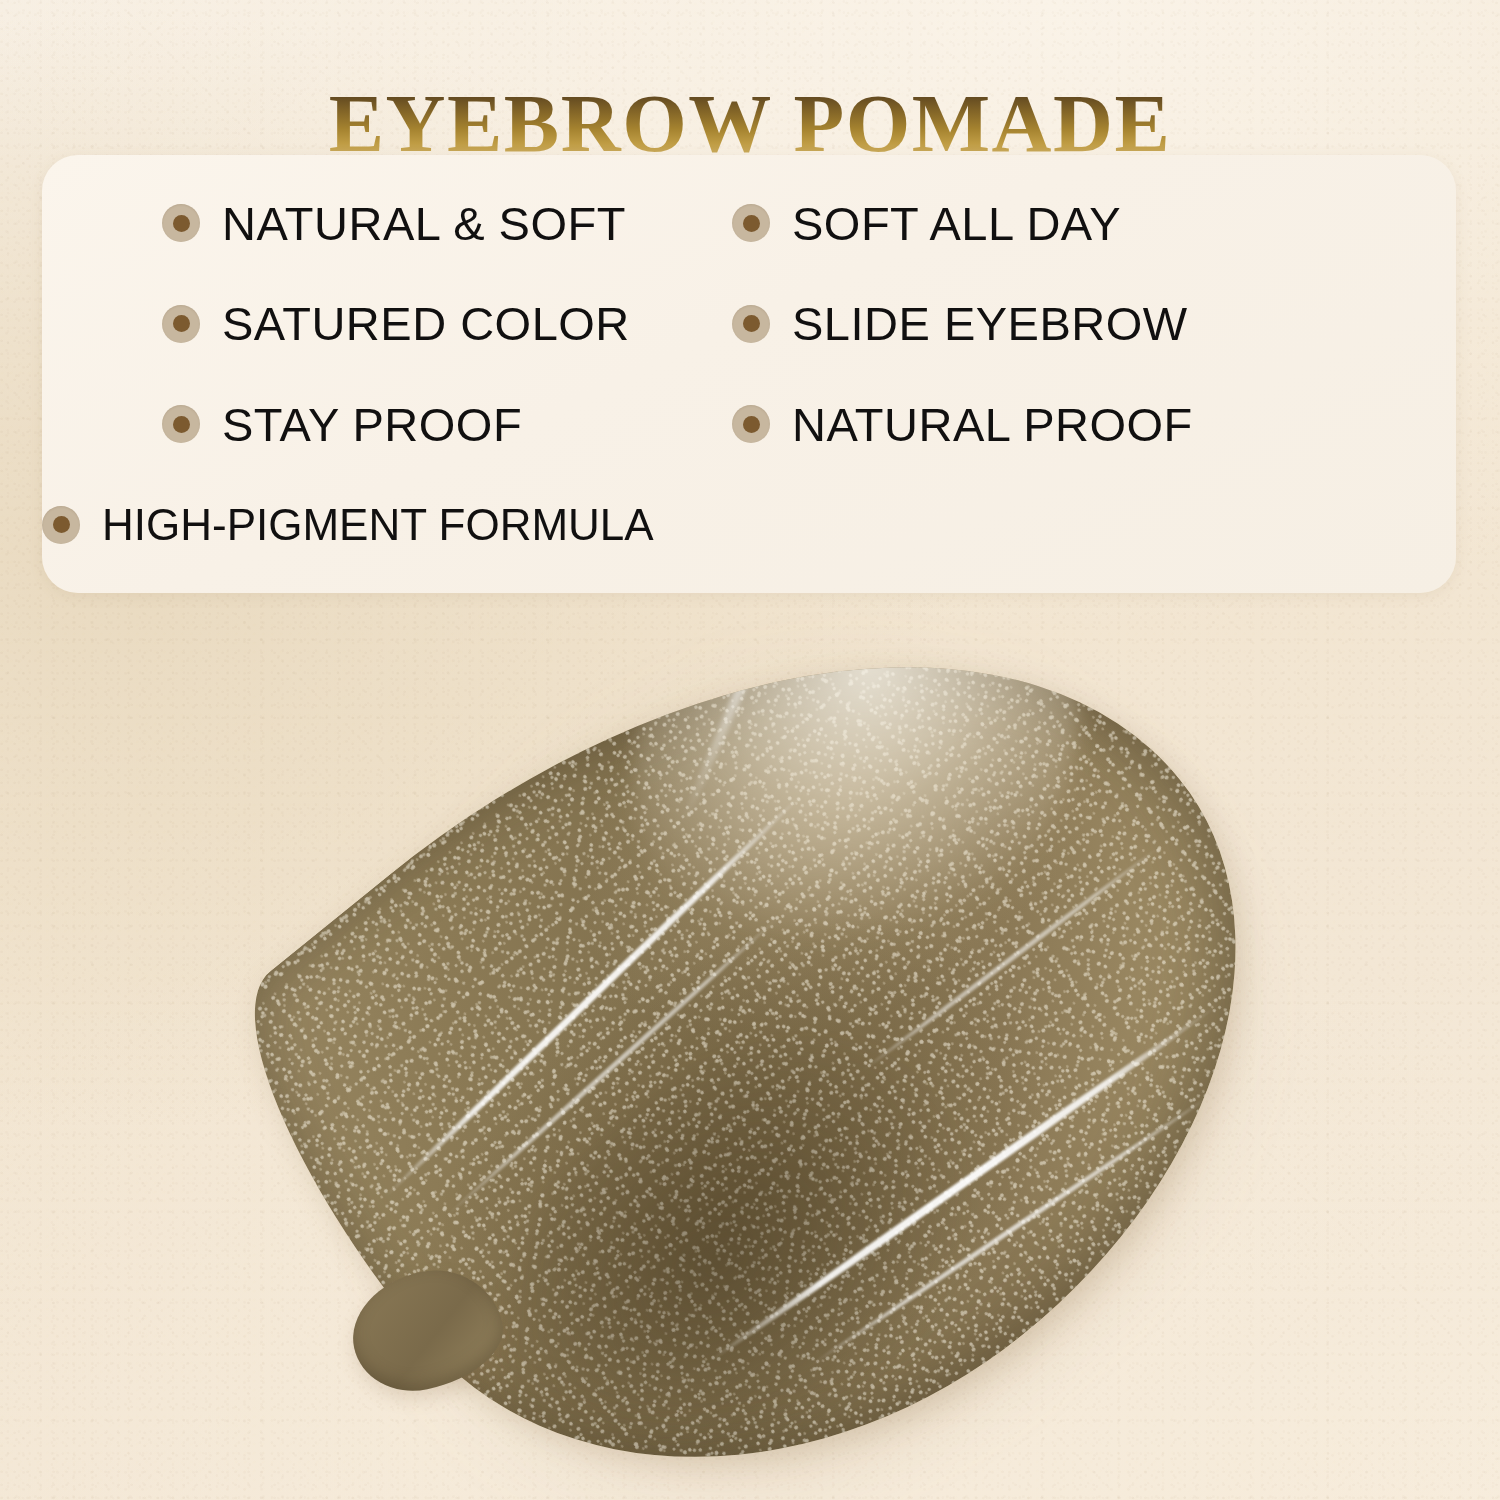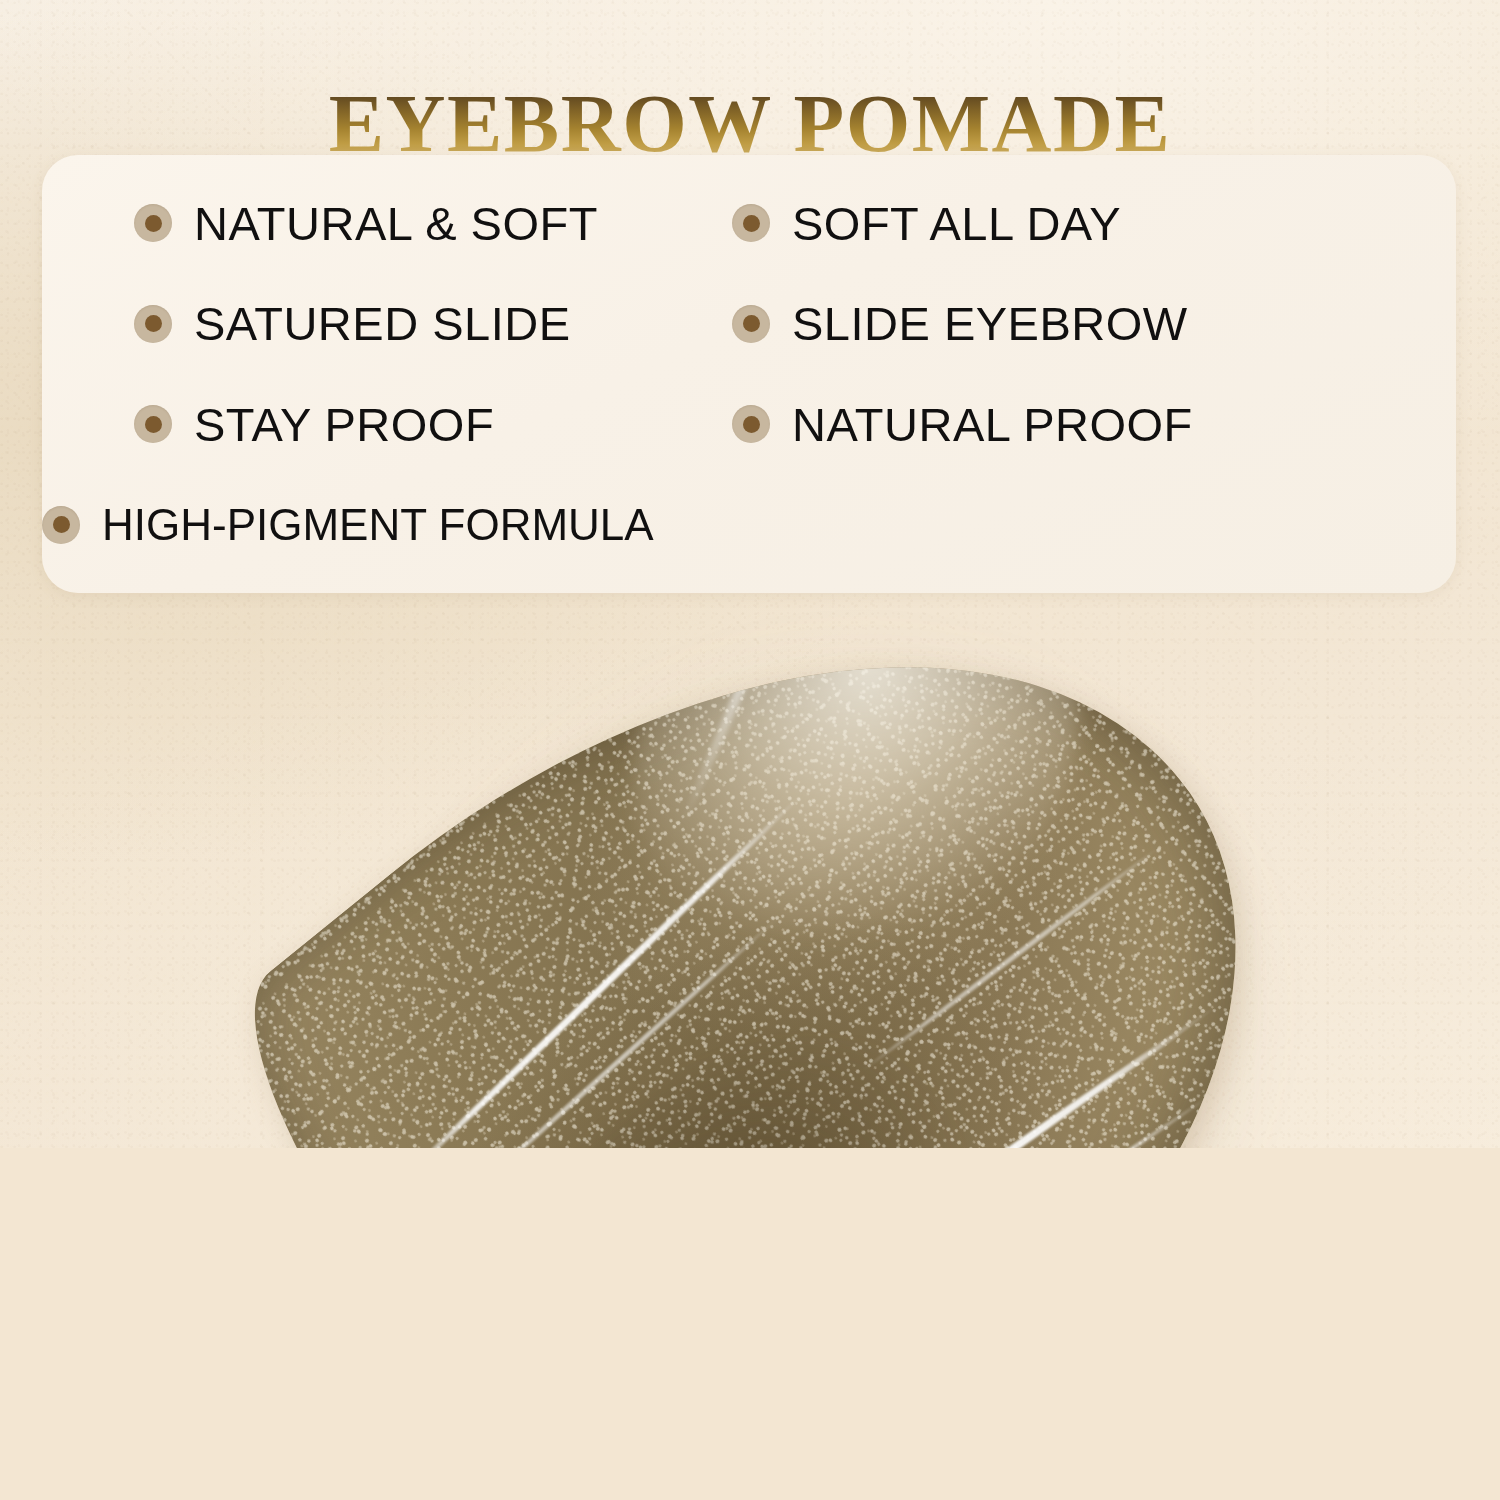--- a/index.html
+++ b/index.html
@@ -2,21 +2,21 @@
 <html><head>
 <meta charset="utf-8">
 <style>
   html,body{margin:0;padding:0;}
   body{
     width:1500px;height:1500px;overflow:hidden;
     font-family:"Liberation Sans", sans-serif;
     background:#f3e6d2;
   }
   #stage{
-    position:relative;width:1500px;height:1148px;overflow:hidden;
+    position:relative;width:1500px;height:1500px;overflow:hidden;
     background:
       radial-gradient(120% 70% at 70% 0%, #faf3e8 0%, rgba(250,243,232,0) 60%),
       radial-gradient(90% 60% at 8% 38%, #e9dac0 0%, rgba(233,218,192,0) 62%),
       radial-gradient(100% 70% at 50% 100%, #f6ebda 0%, rgba(246,235,218,0) 65%),
       linear-gradient(160deg, #f7efe3 0%, #f2e5d0 42%, #f3e7d5 72%, #f7eddd 100%);
   }
   
   #grain{
     position:absolute;inset:0;pointer-events:none;
     opacity:.5;mix-blend-mode:multiply;
@@ -59,21 +59,21 @@
     display:grid;
     grid-template-columns:690px 724px;
     grid-template-rows:repeat(4,1fr);
     align-items:center;
     padding:18px 0 18px 0;
     box-sizing:border-box;
   }
   .feat{
     display:flex;align-items:center;
     gap:22px;
-    padding-left:92px;
+    padding-left:120px;
     box-sizing:border-box;
   }
   .feat.col2{padding-left:0;}
   .bullet{
     flex:0 0 auto;
     width:38px;height:38px;border-radius:50%;
     background:#c7b79f;
     display:flex;align-items:center;justify-content:center;
     box-shadow:inset 0 1px 2px rgba(120,100,70,.18);
   }
@@ -196,21 +196,21 @@
         <span class="bullet">
             <i></i>
           </span>
         <span class="feat-label">SOFT ALL DAY</span>
       </div>
 
       <div class="feat">
         <span class="bullet">
             <i></i>
           </span>
-        <span class="feat-label">SATURED SLIDE</span>
+        <span class="feat-label">SATURED COLOR</span>
       </div>
       <div class="feat col2">
         <span class="bullet">
             <i></i>
           </span>
         <span class="feat-label">SLIDE EYEBROW</span>
       </div>
 
       <div class="feat">
         <span class="bullet">

